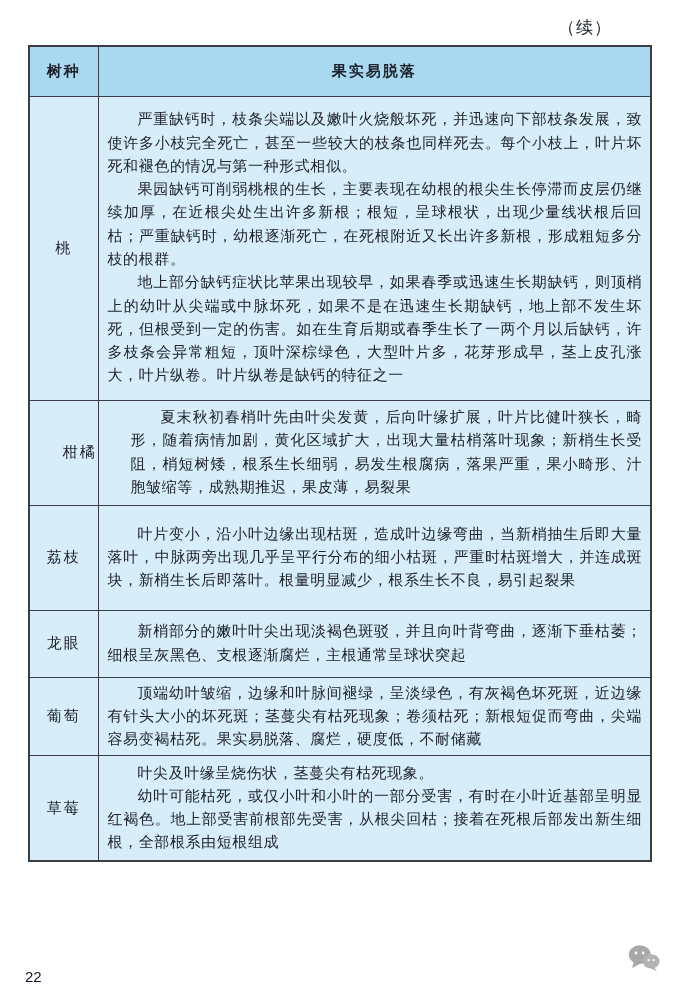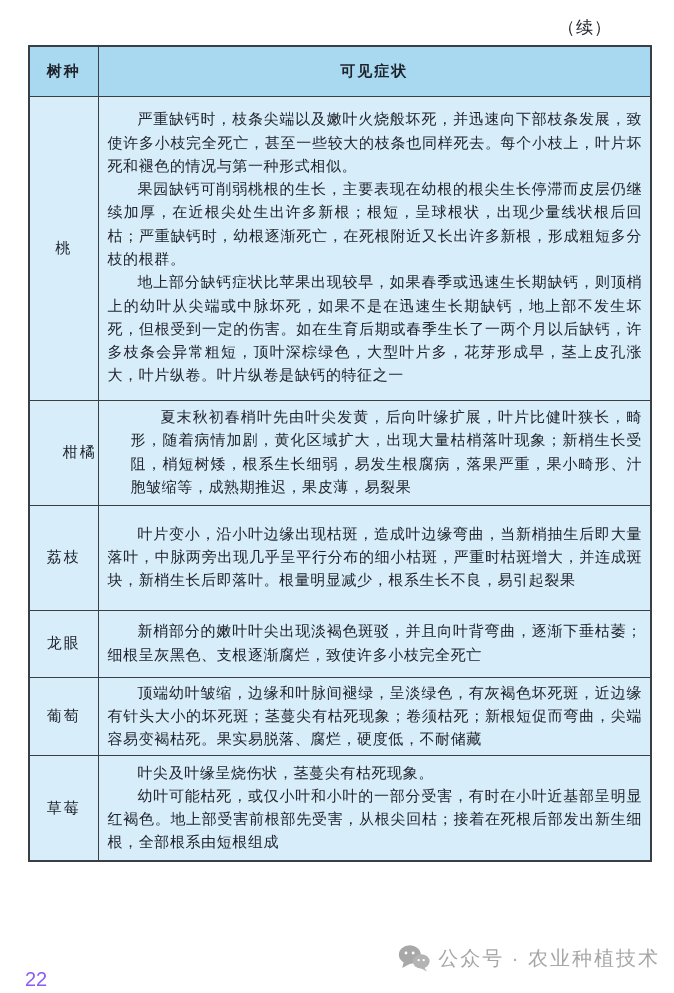--- a/index.html
+++ b/index.html
@@ -92,38 +92,38 @@
     letter-spacing: 2px;
     white-space: nowrap;
   }
   .watermark svg { display: block; }
 
   .page-number {
     position: absolute;
     left: 25px;
     top: 968px;
     font-family: "Liberation Sans", "DejaVu Sans", sans-serif;
-    font-size: 20px;
-    color: #8b5cf6;
+    font-size: 15px;
+    color: #0f172a;
   }
 </style>
 </head>
 <body>
 
 <div class="continued">（续）</div>
 
 <table class="symptom-table">
   <colgroup>
     <col class="col-species">
     <col>
   </colgroup>
   <thead>
     <tr>
       <th>树种</th>
-      <th>可见症状</th>
+      <th>果实易脱落</th>
     </tr>
   </thead>
   <tbody>
   <tr class="row-0">
     <td class="species">桃</td>
     <td class="symptoms">
           <p>严重缺钙时，枝条尖端以及嫩叶火烧般坏死，并迅速向下部枝条发展，致使许多小枝完全死亡，甚至一些较大的枝条也同样死去。每个小枝上，叶片坏死和褪色的情况与第一种形式相似。</p>
           <p>果园缺钙可削弱桃根的生长，主要表现在幼根的根尖生长停滞而皮层仍继续加厚，在近根尖处生出许多新根；根短，呈球根状，出现少量线状根后回枯；严重缺钙时，幼根逐渐死亡，在死根附近又长出许多新根，形成粗短多分枝的根群。</p>
           <p>地上部分缺钙症状比苹果出现较早，如果春季或迅速生长期缺钙，则顶梢上的幼叶从尖端或中脉坏死，如果不是在迅速生长期缺钙，地上部不发生坏死，但根受到一定的伤害。如在生育后期或春季生长了一两个月以后缺钙，许多枝条会异常粗短，顶叶深棕绿色，大型叶片多，花芽形成早，茎上皮孔涨大，叶片纵卷。叶片纵卷是缺钙的特征之一</p>
         </td>
@@ -139,21 +139,21 @@
   <tr class="row-2">
     <td class="species">荔枝</td>
     <td class="symptoms">
           <p>叶片变小，沿小叶边缘出现枯斑，造成叶边缘弯曲，当新梢抽生后即大量落叶，中脉两旁出现几乎呈平行分布的细小枯斑，严重时枯斑增大，并连成斑块，新梢生长后即落叶。根量明显减少，根系生长不良，易引起裂果</p>
         </td>
   </tr>
 
   <tr class="row-3">
     <td class="species">龙眼</td>
     <td class="symptoms">
-          <p>新梢部分的嫩叶叶尖出现淡褐色斑驳，并且向叶背弯曲，逐渐下垂枯萎；细根呈灰黑色、支根逐渐腐烂，致使许多小枝完全死亡</p>
+          <p>新梢部分的嫩叶叶尖出现淡褐色斑驳，并且向叶背弯曲，逐渐下垂枯萎；细根呈灰黑色、支根逐渐腐烂，主根通常呈球状突起</p>
         </td>
   </tr>
 
 
   <tr class="row-5">
     <td class="species">葡萄</td>
     <td class="symptoms">
           <p>顶端幼叶皱缩，边缘和叶脉间褪绿，呈淡绿色，有灰褐色坏死斑，近边缘有针头大小的坏死斑；茎蔓尖有枯死现象；卷须枯死；新根短促而弯曲，尖端容易变褐枯死。果实易脱落、腐烂，硬度低，不耐储藏</p>
         </td>
   </tr>
@@ -175,16 +175,15 @@
       <ellipse cx="14" cy="12" rx="13" ry="11" fill="#a8a8a8"></ellipse>
       <polygon points="7,20 5,28 15,22.5" fill="#a8a8a8"></polygon>
       <ellipse cx="27.5" cy="20" rx="10" ry="8.5" fill="#b3b3b3"></ellipse>
       <polygon points="31,27 34.5,32 26.5,28" fill="#b3b3b3"></polygon>
       <circle cx="9.5" cy="10" r="1.7" fill="#ffffff"></circle>
       <circle cx="18" cy="10" r="1.7" fill="#ffffff"></circle>
       <circle cx="24.5" cy="18.5" r="1.4" fill="#ffffff"></circle>
       <circle cx="30.5" cy="18.5" r="1.4" fill="#ffffff"></circle>
     </svg>
   </span>
-  <span>公众号 · 农业种植技术</span>
 </div>
 
 <div class="page-number">22</div>
 
 </body></html>

